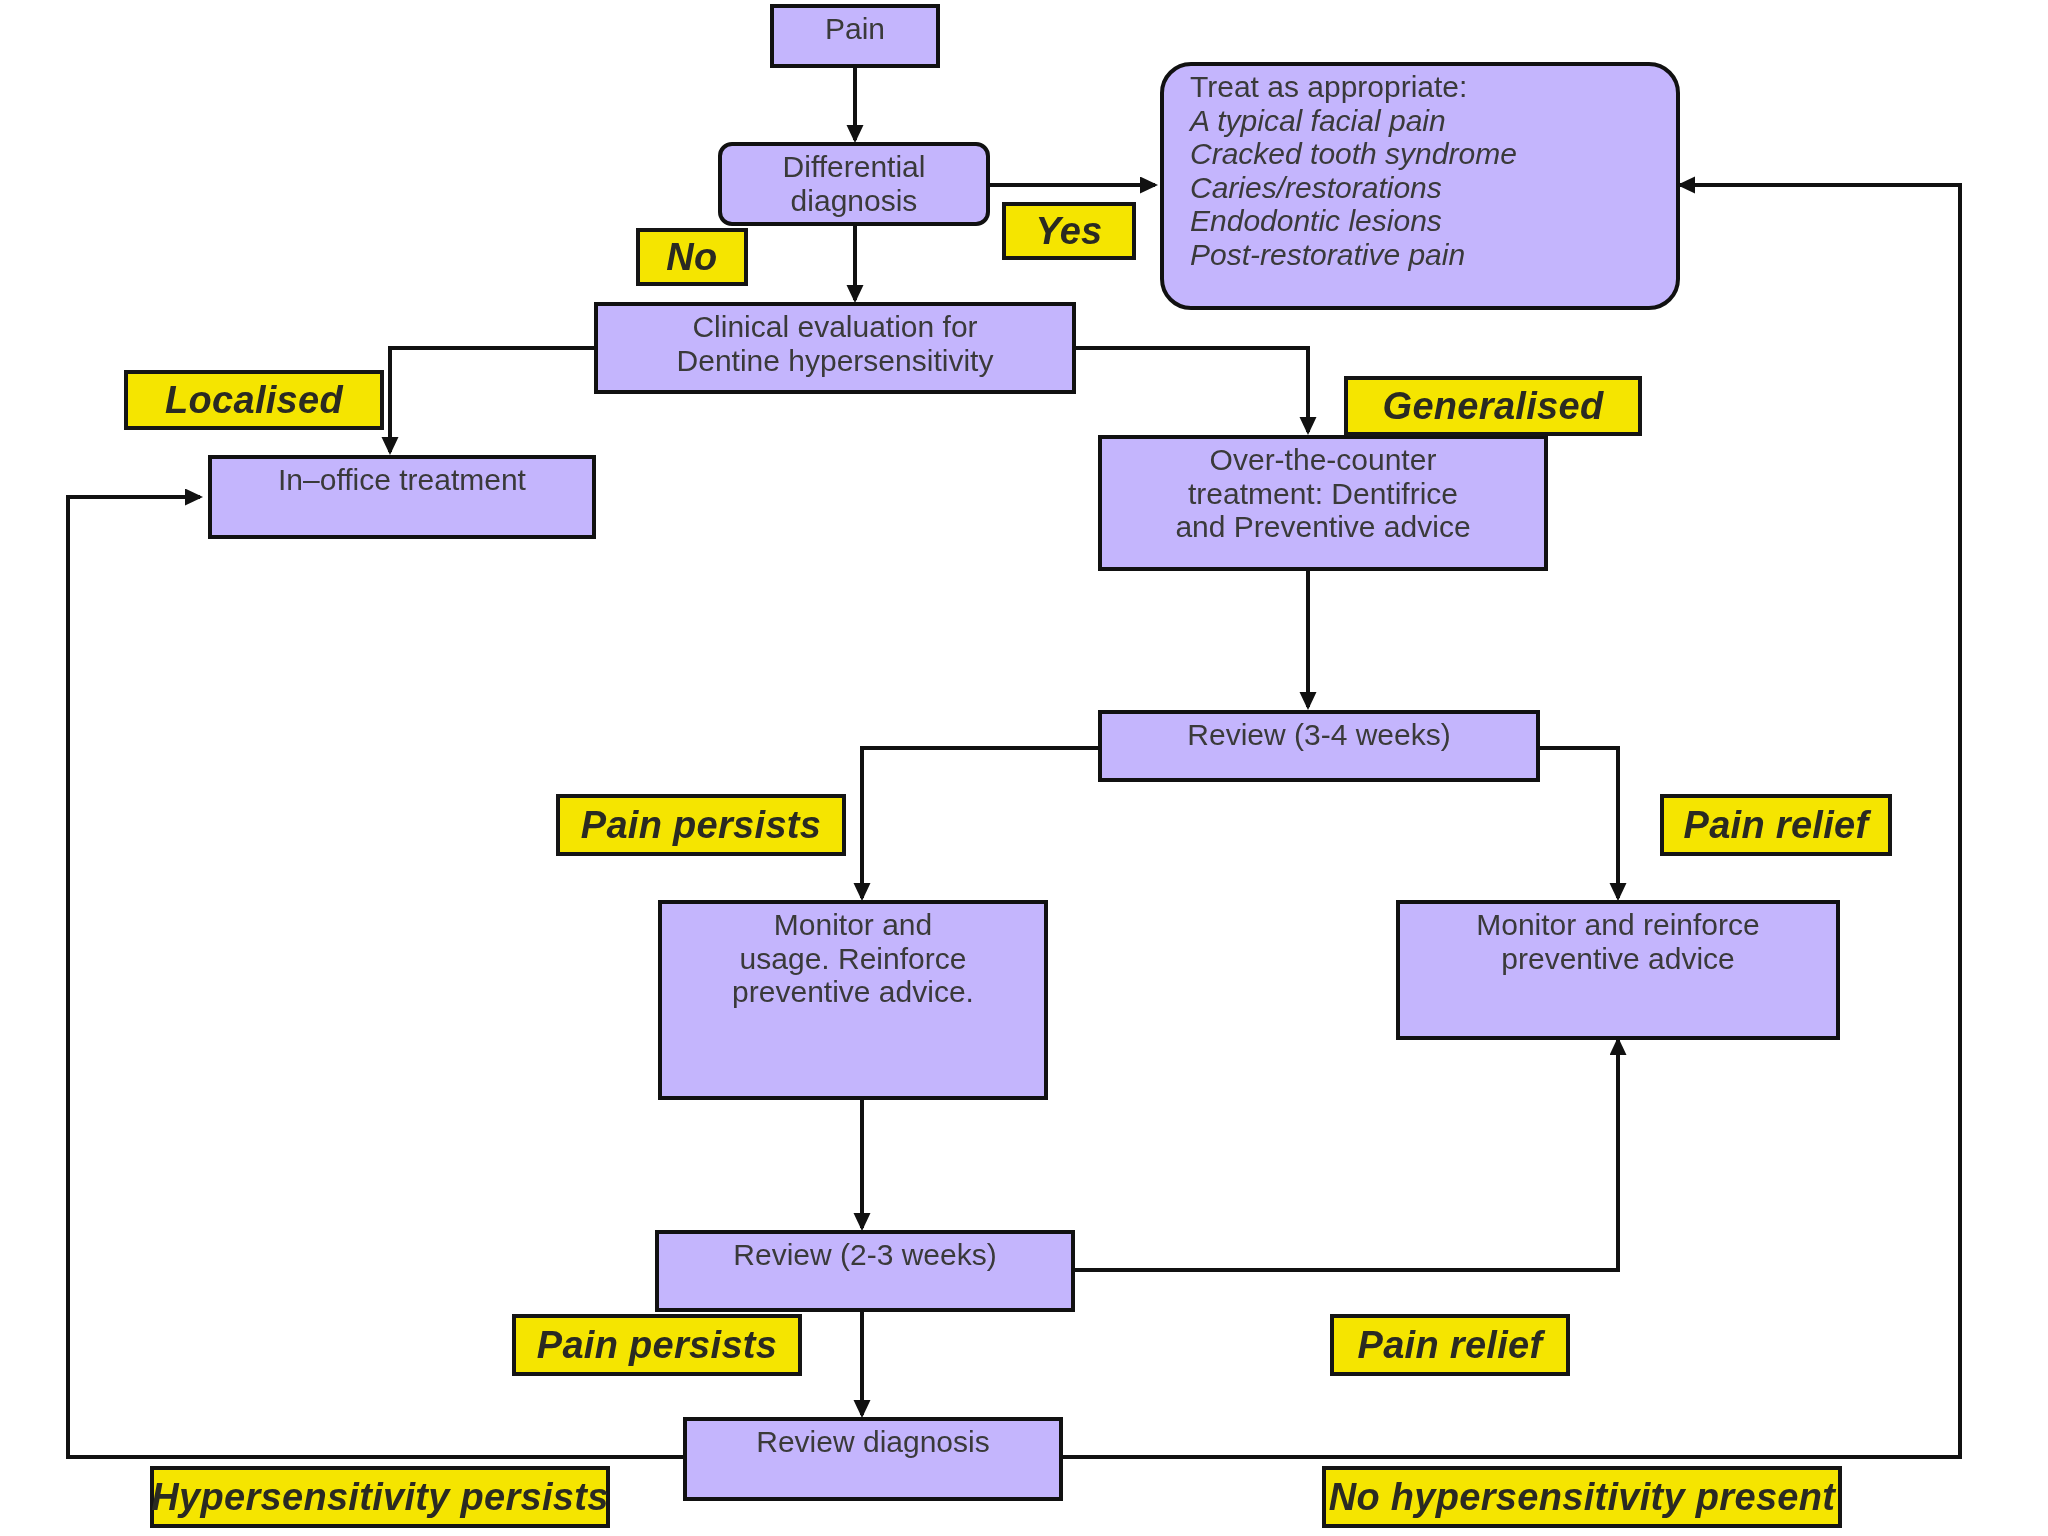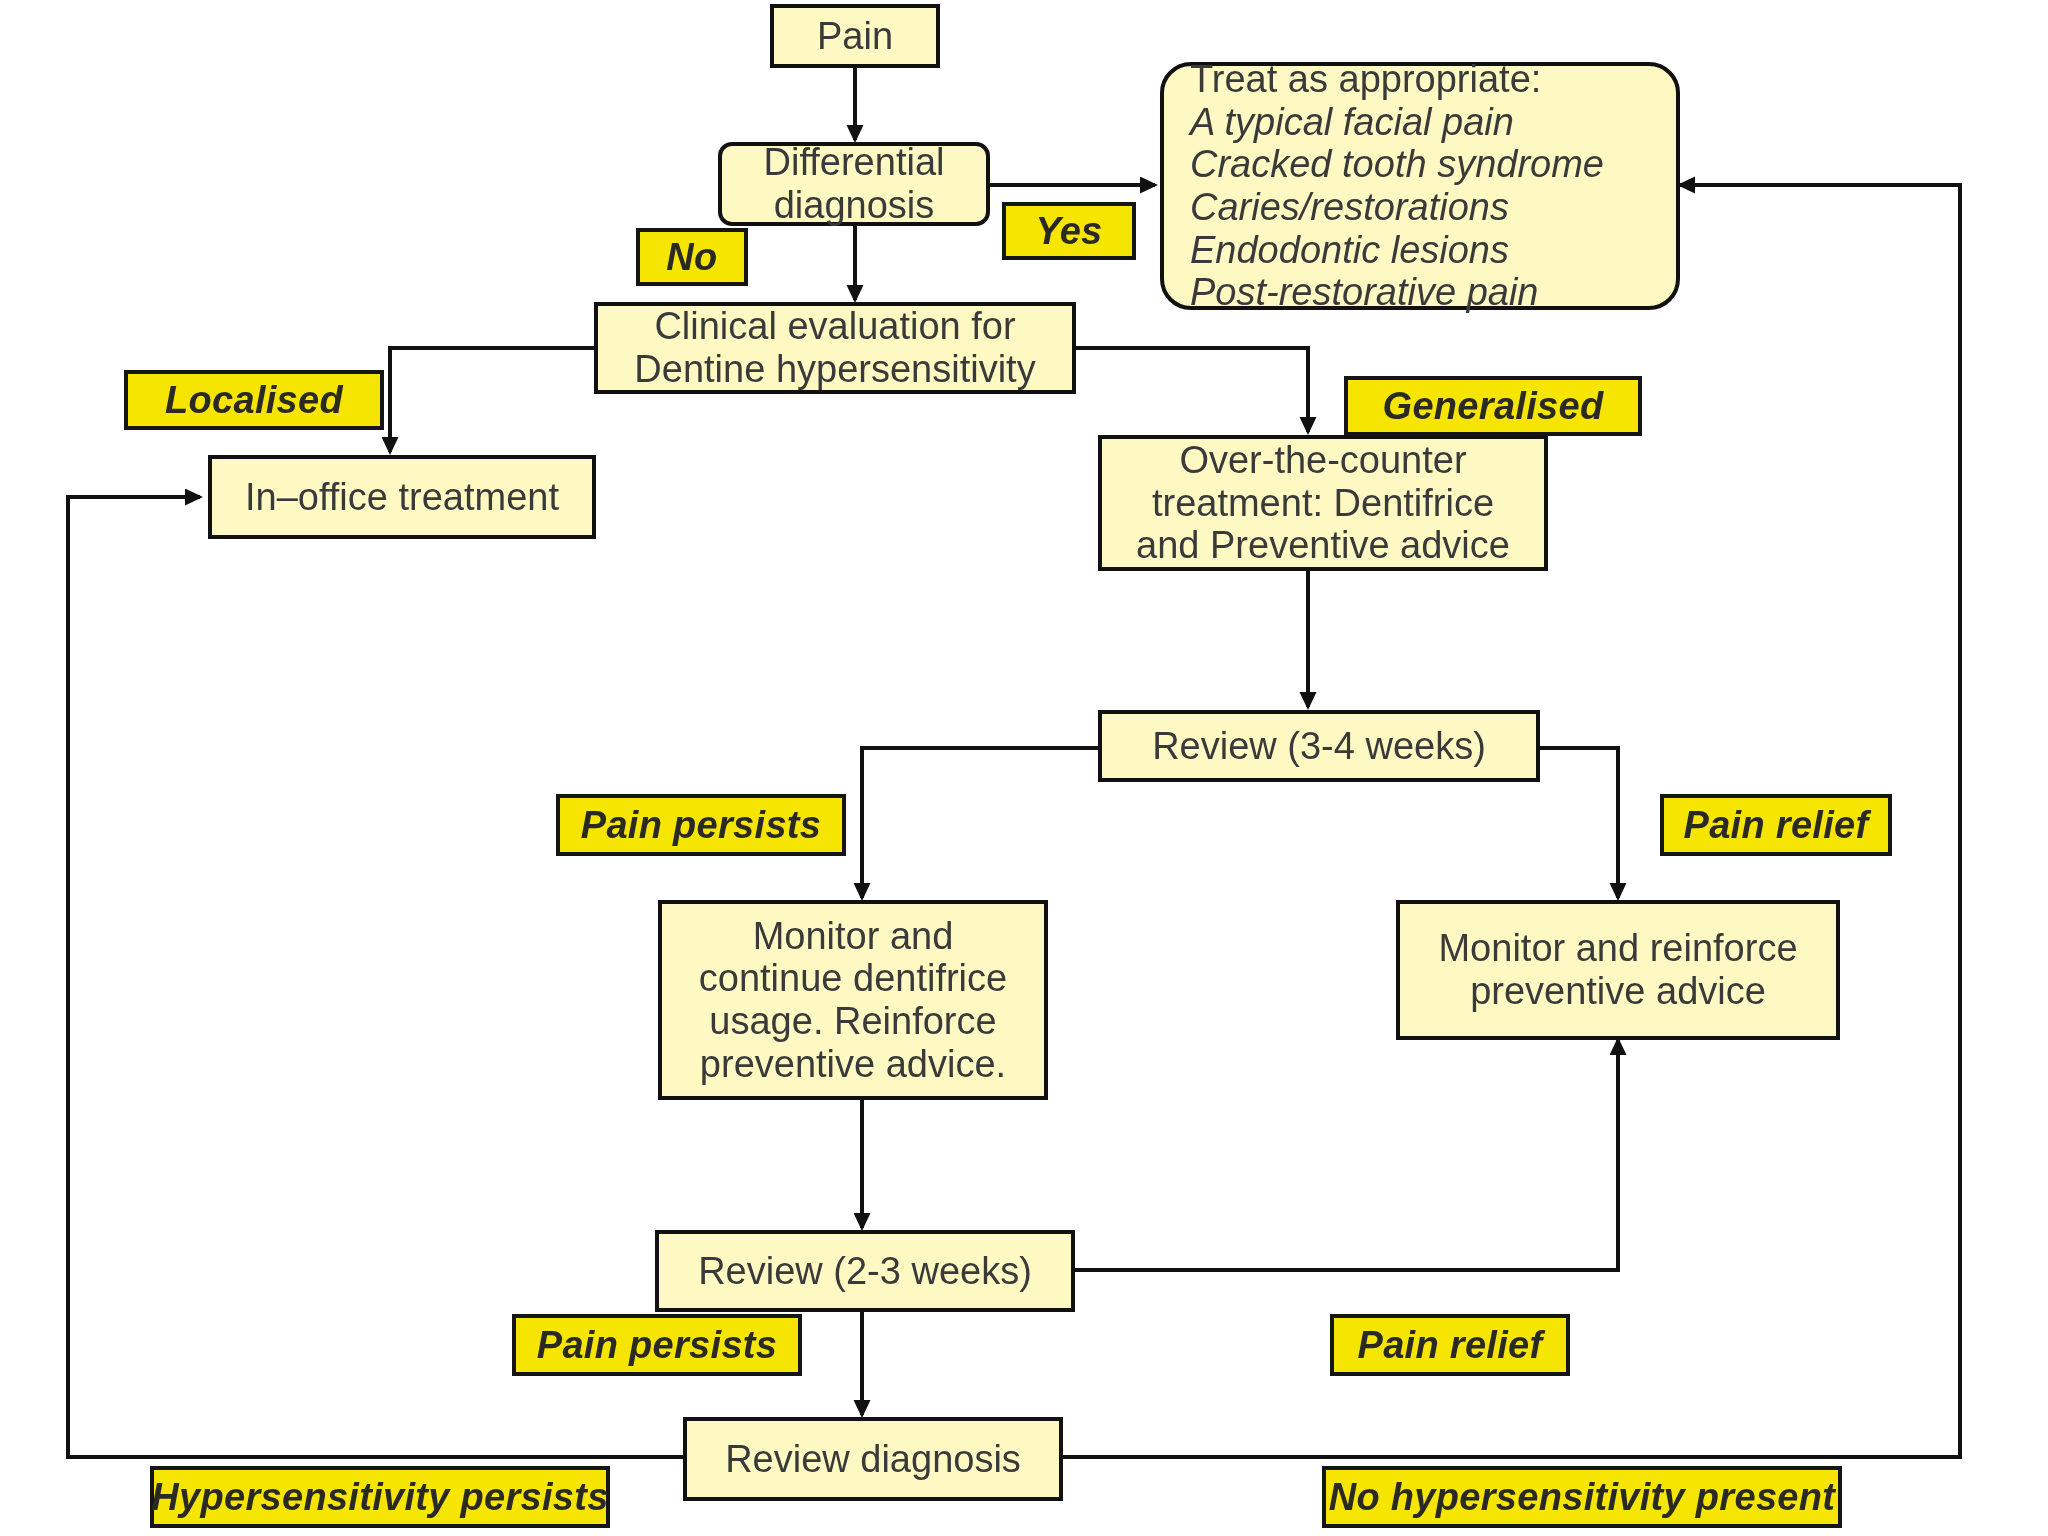--- a/index.html
+++ b/index.html
@@ -19,28 +19,28 @@
     position: absolute;
     left: 0;
     top: 0;
     width: 2048px;
     height: 1536px;
     pointer-events: none;
   }
   .node {
     position: absolute;
     box-sizing: border-box;
-    background: #fef9c3;
+    background: #c4b5fd;
     border: 4px solid #111111;
     color: #3a3a3a;
-    font-size: 38px;
+    font-size: 30px;
     line-height: 1.12;
     display: flex;
     flex-direction: column;
-    justify-content: center;
+    justify-content: flex-start;
     align-items: center;
     text-align: center;
     padding: 4px 10px;
     z-index: 3;
   }
   .node.left-align {
     align-items: flex-start;
     text-align: left;
     padding-left: 26px;
     border-radius: 31px;
@@ -142,21 +142,20 @@
     <span class="ln">treatment: Dentifrice</span>
     <span class="ln">and Preventive advice</span>
   </div>
 
   <div class="node" style="left:1098px; top:710px; width:442px; height:72px;">
     <span class="ln">Review (3-4 weeks)</span>
   </div>
 
   <div class="node" style="left:658px; top:900px; width:390px; height:200px;">
     <span class="ln">Monitor and</span>
-    <span class="ln">continue dentifrice</span>
     <span class="ln">usage. Reinforce</span>
     <span class="ln">preventive advice.</span>
   </div>
 
   <div class="node" style="left:1396px; top:900px; width:444px; height:140px;">
     <span class="ln">Monitor and reinforce</span>
     <span class="ln">preventive advice</span>
   </div>
 
   <div class="node" style="left:655px; top:1230px; width:420px; height:82px;">

